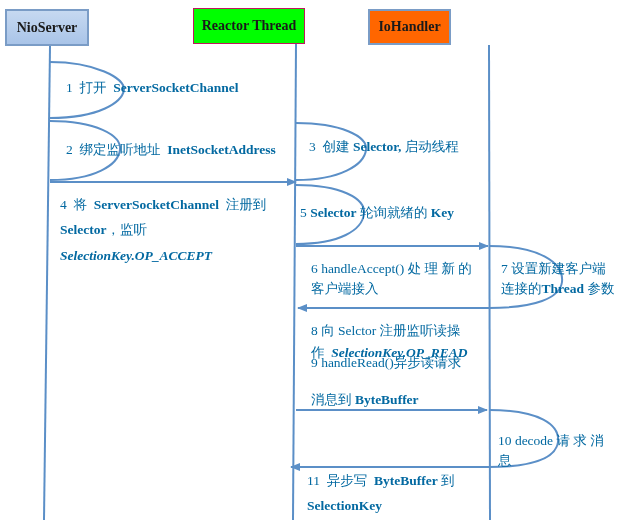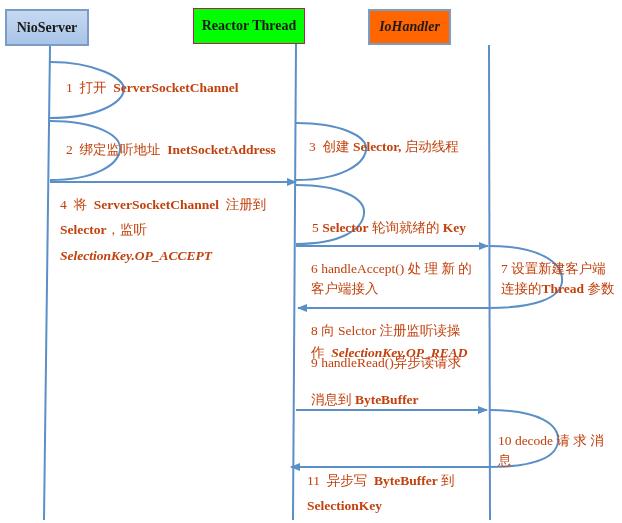--- a/index.html
+++ b/index.html
@@ -6,23 +6,23 @@
   body { width: 622px; height: 523px; position: relative; overflow: hidden;
          font-family: "Liberation Serif", "DejaVu Serif", serif; color: #222; }
   .participant { position: absolute; box-sizing: border-box; display: flex;
                  align-items: center; justify-content: center; font-weight: bold;
                  font-size: 14px; color: #1a1a1a; }
   #p-nio { left: 5px; top: 9px; width: 84px; height: 37px;
            background: linear-gradient(#c6d9f1, #a9c4e8); border: 2px solid #7a9cc6; }
   #p-reactor { left: 193px; top: 8px; width: 112px; height: 36px;
                background: #00ff00; border: 1px solid #be185d; }
   #p-io { left: 368px; top: 9px; width: 83px; height: 36px;
-          background: #ff6600; border: 2px solid #7a9cc6; font-style: italic; }
+          background: #ff6600; border: 2px solid #7a9cc6; }
   svg#diagram { position: absolute; left: 0; top: 0; }
-  .lbl { position: absolute; font-size: 13.5px; line-height: 22px; white-space: nowrap; color: #c2410c; }
+  .lbl { position: absolute; font-size: 13.5px; line-height: 22px; white-space: nowrap; color: #0369a1; }
   .lbl b { font-weight: bold; }
   .lbl i { font-style: italic; font-weight: bold; }
 </style>
 </head>
 <body>
 
 <svg id="diagram" width="622" height="523" viewBox="0 0 622 523">
   <defs>
     <marker id="ah" markerWidth="10" markerHeight="8" refX="9" refY="4" orient="auto" markerUnits="userSpaceOnUse">
       <path d="M0,0 L10,4 L0,8 z" fill="#5b8fc7"></path>
@@ -76,21 +76,21 @@
   <b>ServerSocketChannel</b>&nbsp;
   <span>注册到</span>
 </div>
 <div class="lbl" style="left:60px;top:219px;">
   <b>Selector</b><span>，监听</span>
 </div>
 <div class="lbl" style="left:60px;top:245px;">
   <i>SelectionKey.OP_ACCEPT</i>
 </div>
 
-<div class="lbl" style="left:312px;top:202px;margin-top:15px;">
+<div class="lbl" style="left:300px;top:202px;">
   <span>5</span>
   <b>Selector</b>
   <span>轮询就绪的</span>
   <b>Key</b>
 </div>
 
 <div class="lbl" style="left:311px;top:258px;">6 handleAccept() 处 理 新 的</div>
 <div class="lbl" style="left:311px;top:278px;">客户端接入</div>
 
 <div class="lbl" style="left:501px;top:258px;">7 设置新建客户端</div>

